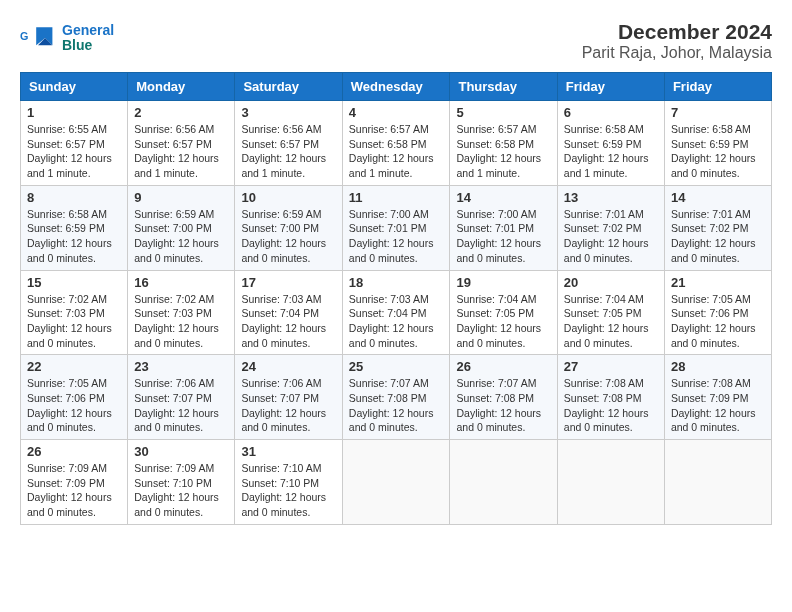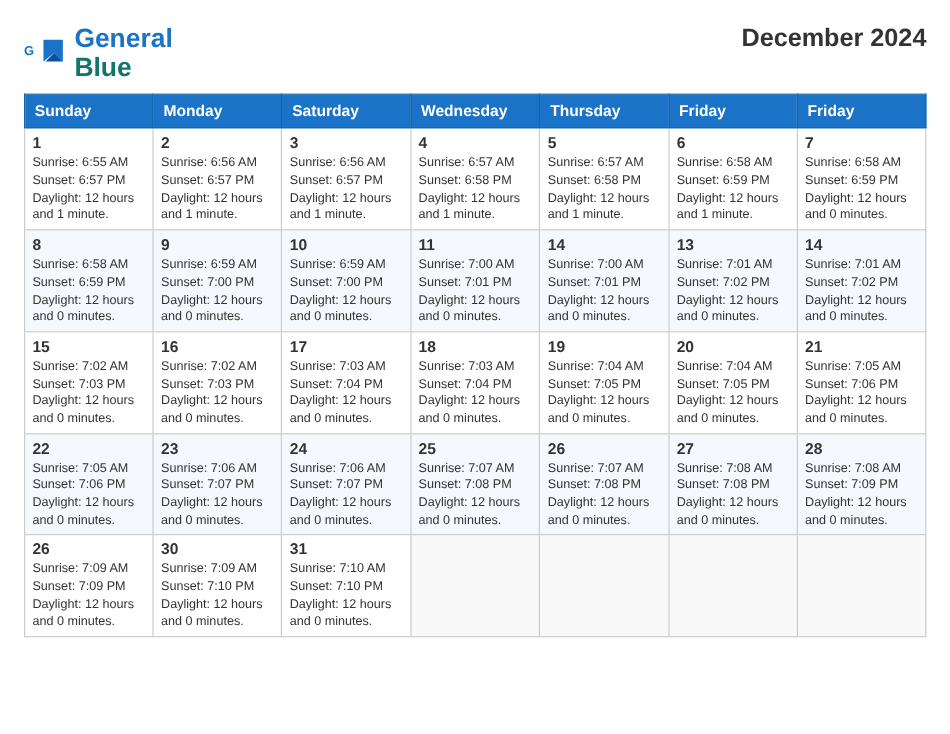--- a/index.html
+++ b/index.html
@@ -15,21 +15,21 @@
       justify-content: space-between;
       align-items: flex-start;
       margin-bottom: 10px;
     }
     .logo {
       display: flex;
       align-items: center;
       gap: 6px;
     }
     .logo-text {
-      font-size: 22px;
+      font-size: 14px;
       font-weight: bold;
       color: #333;
       line-height: 1.1;
     }
     .logo-text span { color: #1a73c7; }
     .logo-icon {
       width: 36px;
       height: 36px;
     }
     .title-block { text-align: right; }
@@ -93,20 +93,21 @@
       <polygon points="18,8 36,8 36,28 28,20 18,28" fill="#1a73c7"></polygon>
       <polygon points="28,20 36,28 20,28" fill="#0d4fa0"></polygon>
     </svg>
     <div class="logo-text">
       <span>General</span><br>
       <span style="color:#0f766e">Blue</span>
     </div>
   </div>
   <div class="title-block">
     <h1>December 2024</h1>
+    <h2>Parit Raja, Johor, Malaysia</h2>
   </div>
 </div>
 
 <table class="calendar">
   <thead>
     <tr>
     <th>Sunday</th>
         <th>Monday</th>
         <th>Saturday</th>
         <th>Wednesday</th>

